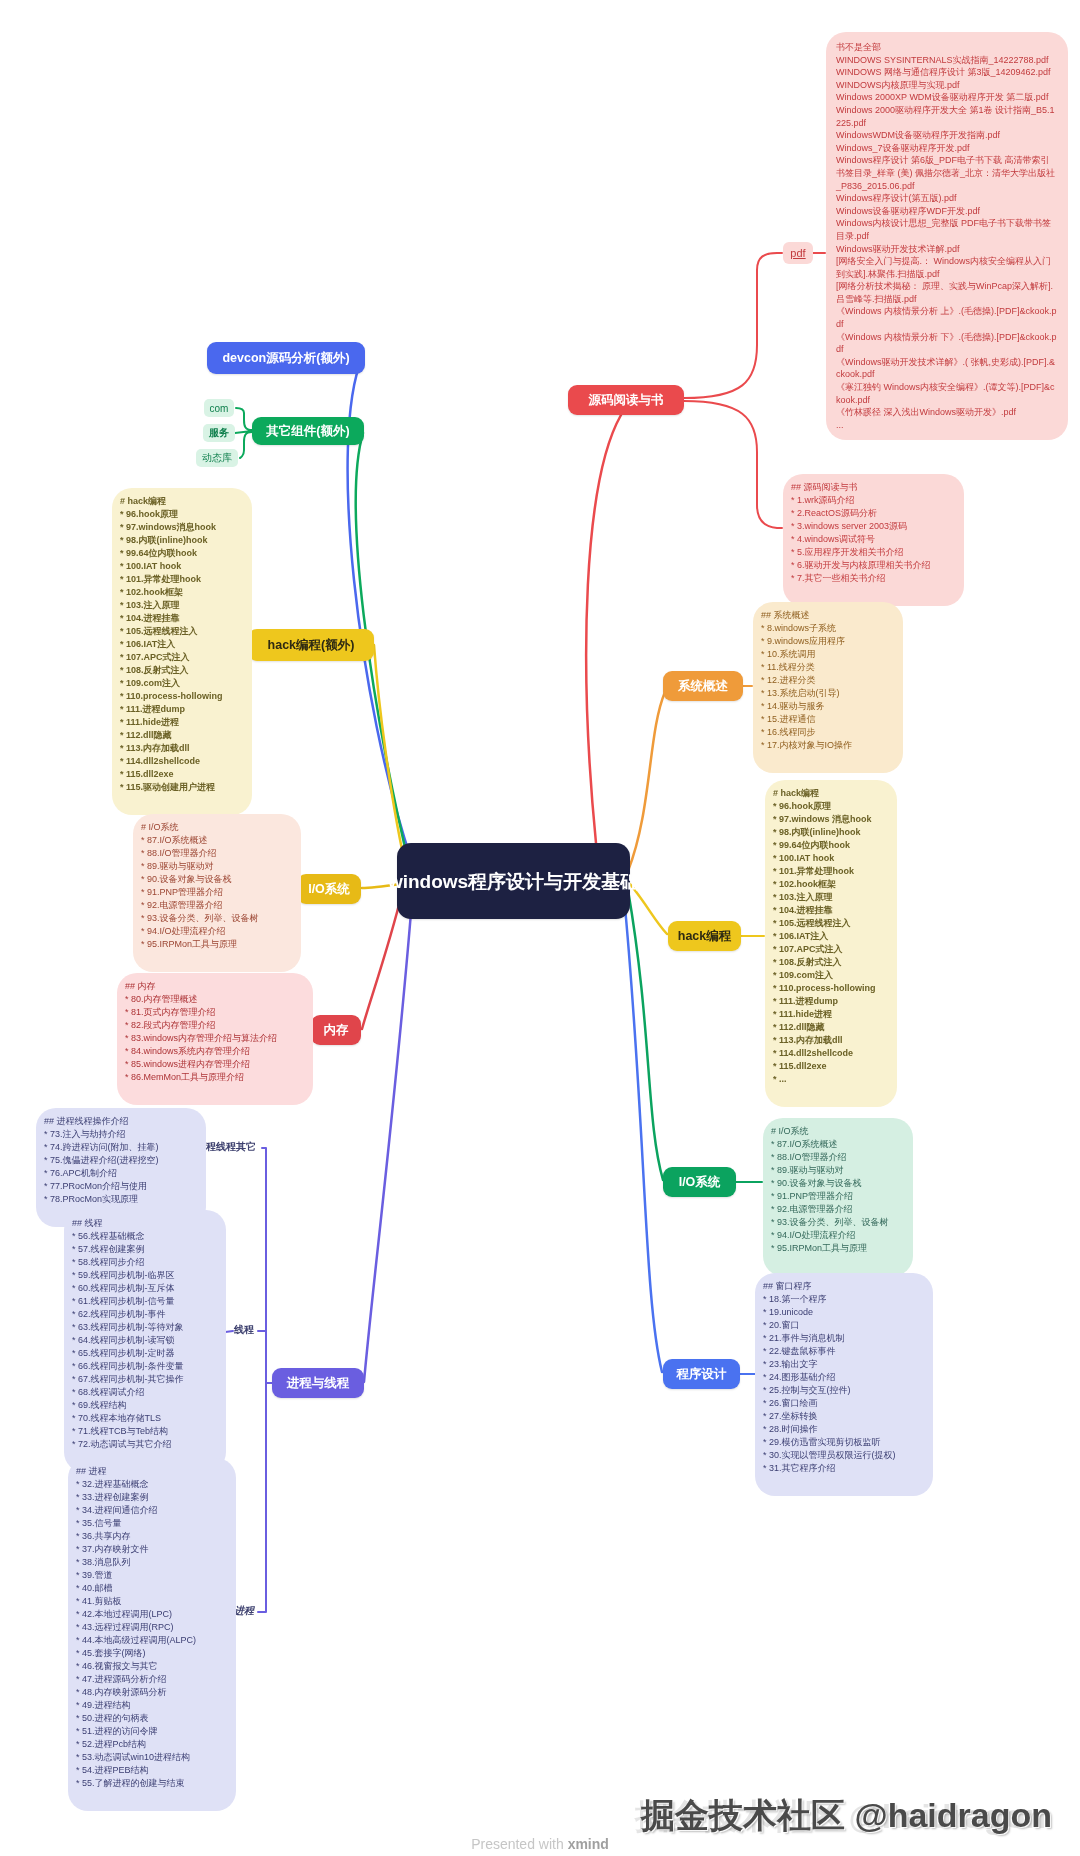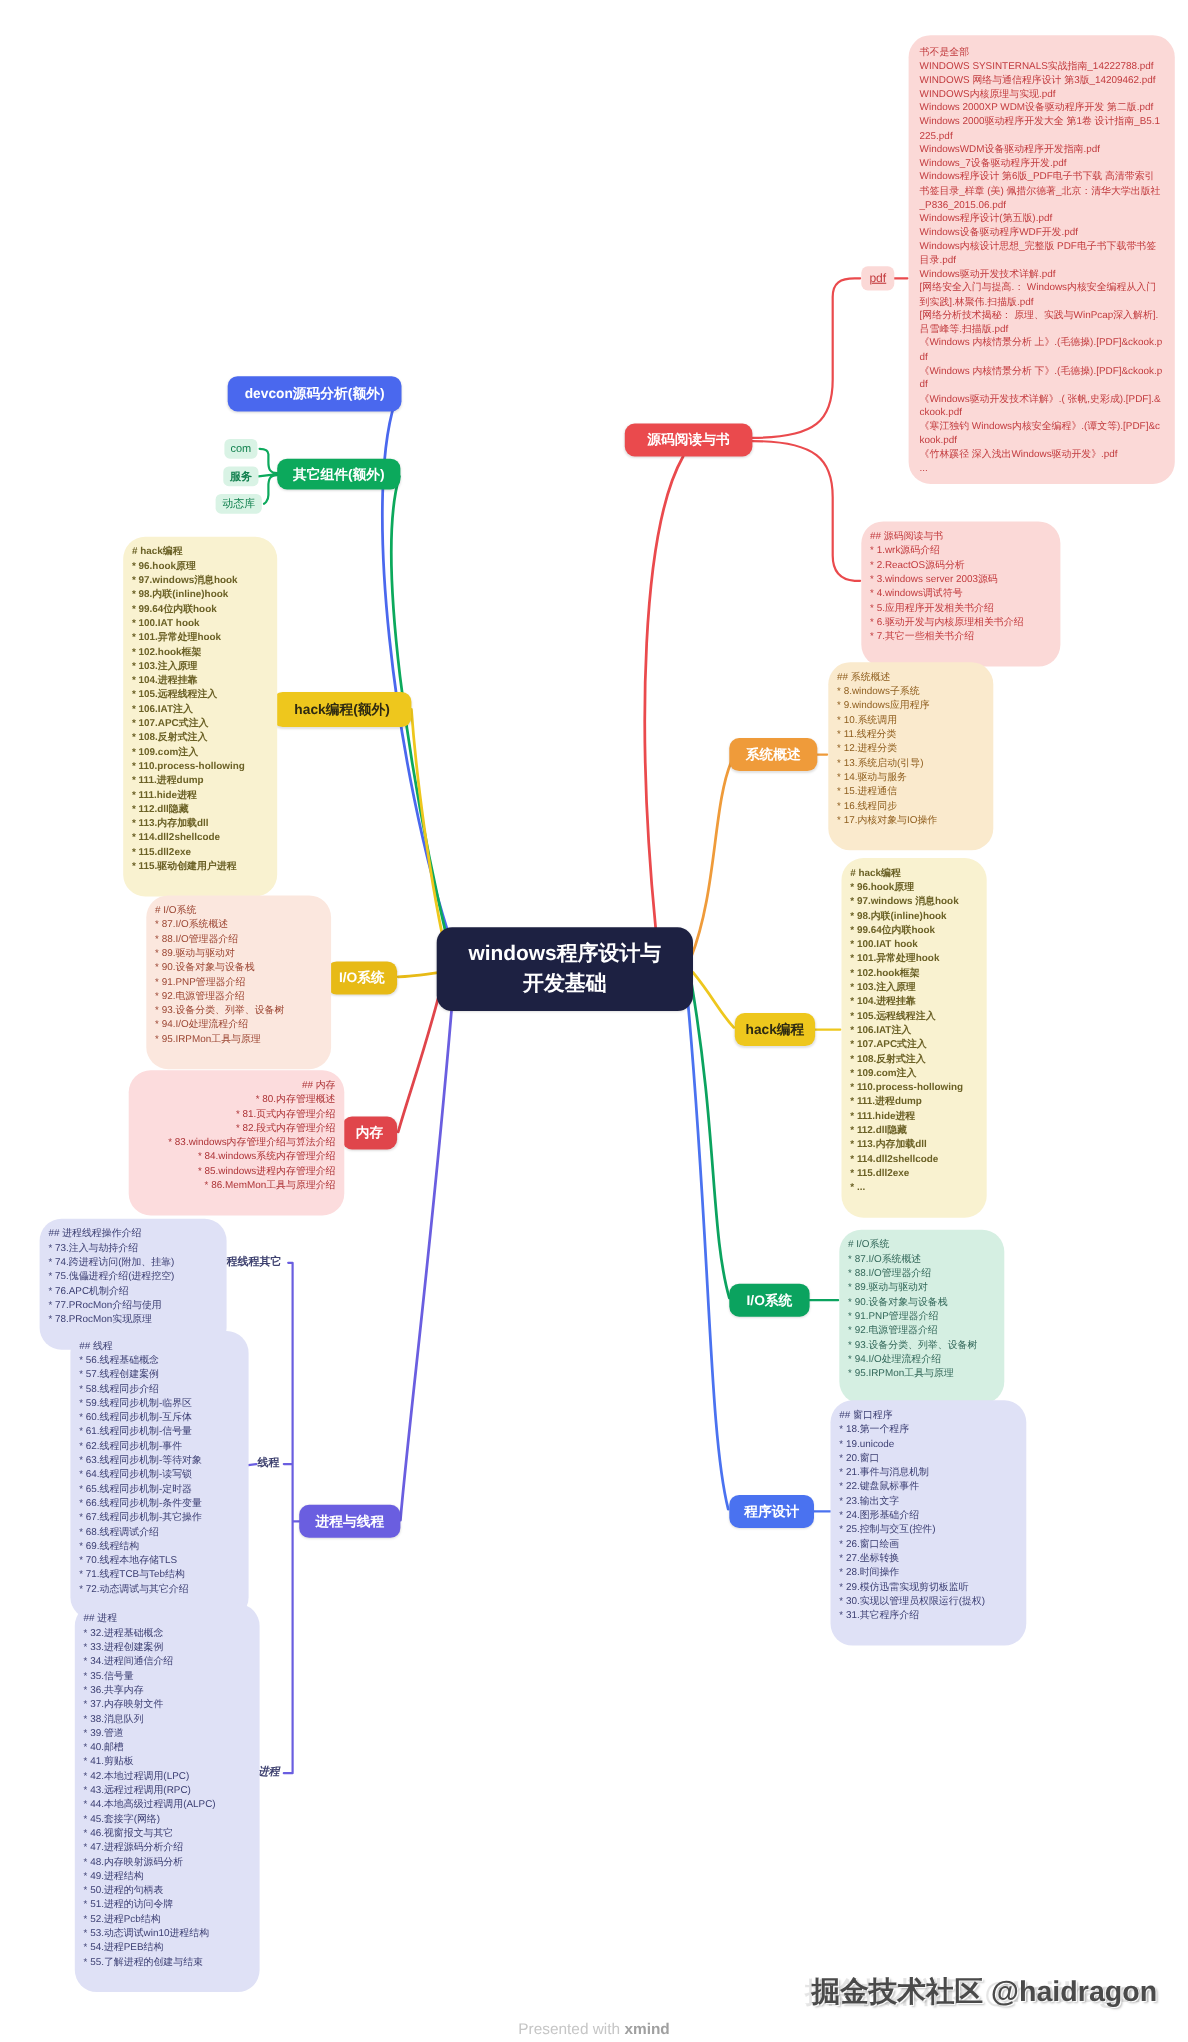--- a/index.html
+++ b/index.html
@@ -4,21 +4,21 @@
 <style>
   html,body{margin:0;padding:0;}
   body{font-family:"Liberation Sans","DejaVu Sans",sans-serif;background:#ffffff;}
   #canvas{position:relative;width:1080px;height:1856px;background:#ffffff;overflow:hidden;}
   #wires{position:absolute;left:0;top:0;width:1080px;height:1856px;}
 
   .node{position:absolute;display:flex;align-items:center;justify-content:center;
         border-radius:9px;font-weight:bold;font-size:12.5px;color:#fff;white-space:nowrap;
         box-shadow:0 1px 2px rgba(0,0,0,.12);}
   .center{left:397px;top:843px;width:233px;height:76px;background:#1d2142;border-radius:14px;
-          flex-direction:column;font-size:19px;line-height:27px;}
+          flex-direction:row;font-size:19px;line-height:27px;}
   .n-devcon{left:207px;top:342px;width:158px;height:32px;background:#4a68ee;}
   .n-comp{left:252px;top:417px;width:112px;height:28px;background:#0ca95c;}
   .n-hackl{left:248px;top:629px;width:126px;height:32px;background:#eec71d;color:#2e2a12;}
   .n-iol{left:297px;top:874px;width:64px;height:30px;background:#e7ba16;}
   .n-mem{left:311px;top:1015px;width:50px;height:30px;background:#e0454b;}
   .n-pt{left:272px;top:1368px;width:92px;height:30px;background:#6a5ee0;}
   .n-read{left:568px;top:385px;width:116px;height:30px;background:#ea4a4d;}
   .n-ovw{left:663px;top:671px;width:80px;height:30px;background:#ef9b3a;}
   .n-hackr{left:668px;top:921px;width:73px;height:30px;background:#eec71d;color:#2e2a12;}
   .n-ior{left:663px;top:1167px;width:73px;height:30px;background:#0ba35f;}
@@ -36,41 +36,41 @@
   .t-olive{background:#f9f2d0;color:#6b6126;font-weight:bold;}
   .t-peach{background:#fbe7de;color:#9c4633;}
   .t-pink{background:#fcdcdd;color:#ad3336;}
   .t-lav{background:#dfe1f6;color:#3b3e72;}
   .t-tan{background:#faeacd;color:#8f5e1e;}
   .t-mint{background:#d5efe2;color:#33685a;}
   .t-rose{background:#fbd9d7;color:#c23b3e;}
 
   .no-hackl{left:112px;top:488px;width:124px;height:313px;}
   .no-iol{left:133px;top:814px;width:152px;height:144px;}
-  .no-mem{left:117px;top:973px;width:180px;height:118px;text-align:right;}
+  .no-mem{left:117px;top:973px;width:180px;height:118px;}
   .no-other{left:36px;top:1108px;width:154px;height:105px;}
   .no-thread{left:64px;top:1210px;width:146px;height:248px;}
   .no-proc{left:68px;top:1458px;width:152px;height:339px;}
   .no-ovw{left:753px;top:602px;width:134px;height:157px;}
   .no-hackr{left:765px;top:780px;width:116px;height:313px;}
   .no-ior{left:763px;top:1118px;width:134px;height:144px;}
   .no-prog{left:755px;top:1273px;width:162px;height:209px;}
   .no-read{left:783px;top:474px;width:165px;height:118px;}
   .no-books{left:826px;top:32px;width:222px;white-space:pre-line;word-break:break-all;
             line-height:12.6px;padding:9px 10px;}
 
   .lbl{position:absolute;font-size:10px;color:#3f4270;font-weight:bold;white-space:nowrap;}
   .l-other{left:196px;top:1140px;}
   .l-thread{left:234px;top:1323px;}
   .l-proc{left:234px;top:1604px;font-style:italic;}
 
   .presented{position:absolute;left:0;top:1836px;width:1080px;text-align:center;
              font-size:14px;color:#c6c6c6;}
   .presented b{color:#a0a0a0;}
-  .jmark{position:absolute;right:28px;top:1793px;font-size:26px;font-weight:bold;color:#4a4a4a;
+  .jmark{position:absolute;right:28px;top:1793px;font-size:34px;font-weight:bold;color:#4a4a4a;
          text-shadow:1px 1px 0 rgba(255,255,255,.9), 2px 2px 2px rgba(0,0,0,.25), -6px 1px 0 rgba(0,0,0,.10);}
 </style>
 </head>
 <body>
 
 <div id="canvas">
 
   <svg id="wires" viewBox="0 0 1080 1856" fill="none">
 
     <path d="M412,862 C358,700 328,440 362,358" stroke="#4a68ee" stroke-width="2.5" stroke-linecap="round"></path>

